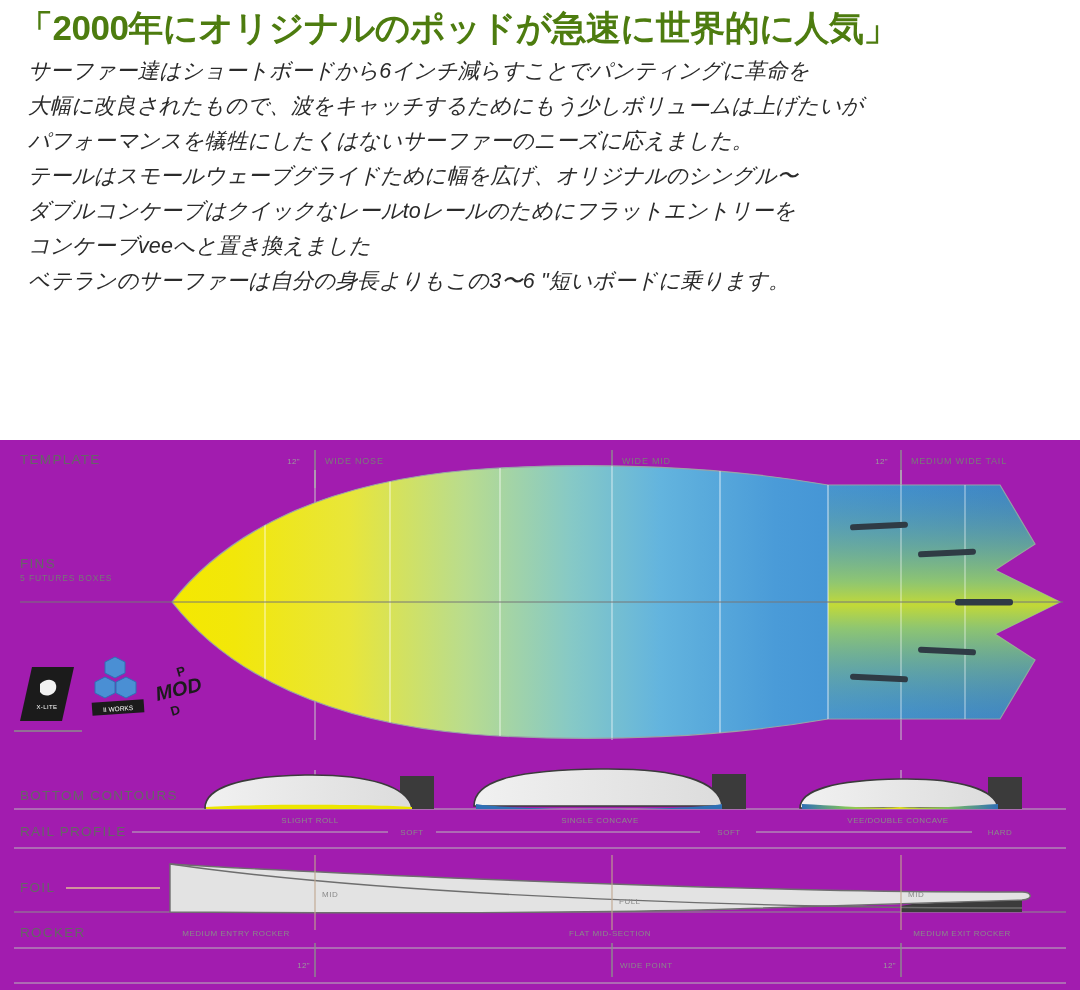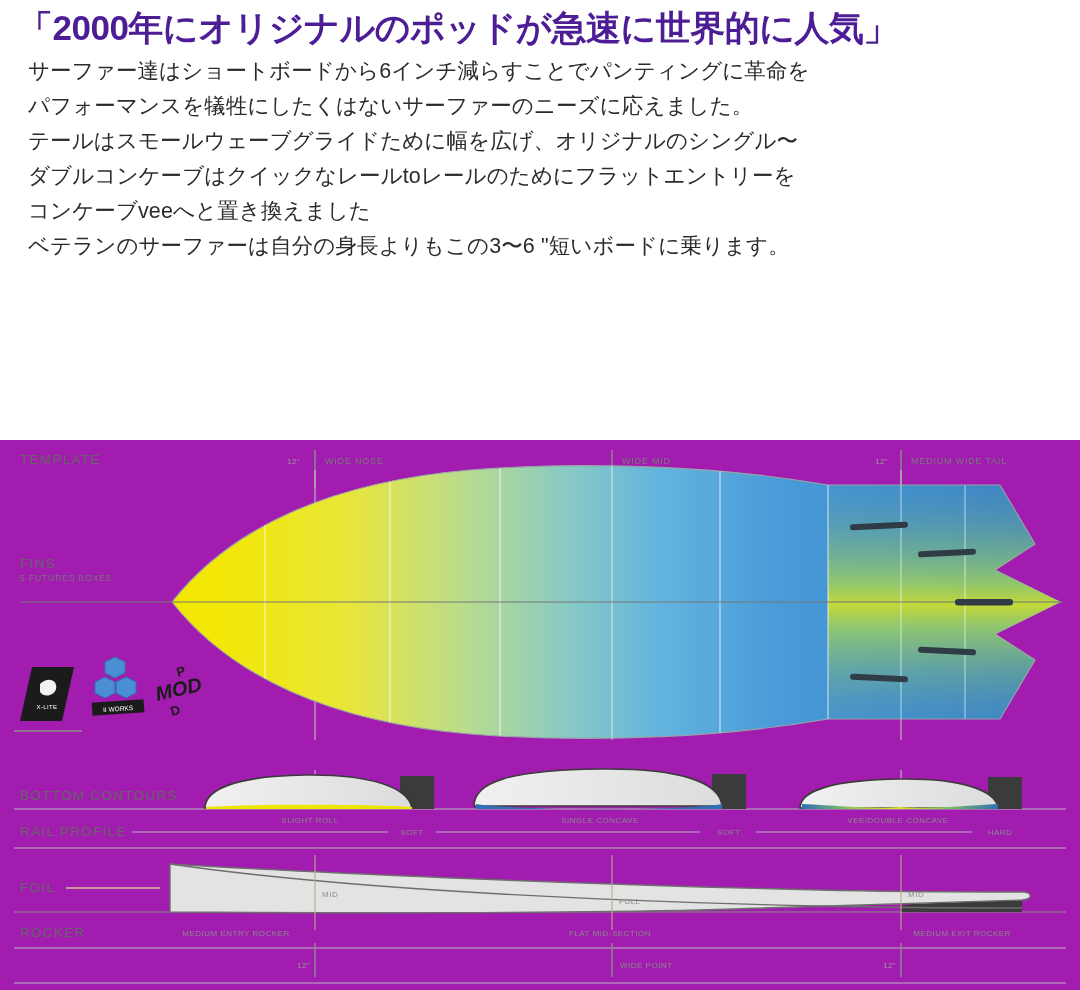--- a/index.html
+++ b/index.html
@@ -7,29 +7,30 @@
     width: 1080px; height: 990px;
     background: #ffffff;
     font-family: "Liberation Sans", sans-serif;
     overflow: hidden;
   }
   #page { position: relative; width: 1080px; height: 990px; background:#fff; }
 
   
   .text-block { position:absolute; left:0; top:0; width:1080px; height:440px; padding: 8px 18px 0 18px; }
   .headline {
-    font-size: 35px; font-weight: bold; color:#4c1d95;
+    font-size: 35px; font-weight: bold; color:#4d7c0f;
     letter-spacing: -0.5px; line-height: 1.15;
     white-space: nowrap;
   }
   .body-copy { margin-top: 6px; }
   .body-line {
     font-size: 21.5px; color:#2b2b2b; line-height: 1.63;
     letter-spacing: 0.1px; white-space: nowrap;
     padding-left: 10px;
+    font-style: italic;
   }
 
   
   .diagram { position:absolute; left:0; top:440px; width:1080px; height:550px; background:#a21caf; }
   .diagram svg { display:block; }
 
   .lbl      { font-family:"Liberation Sans", sans-serif; fill:#6b6b6b; }
   .lbl-big  { font-size: 13.5px; letter-spacing: 1.3px; fill:#666; }
   .lbl-sub  { font-size: 8.5px; letter-spacing: 0.9px; fill:#777; }
   .lbl-sm   { font-size: 9px; letter-spacing: 0.8px; fill:#7a7a7a; }
@@ -44,20 +45,21 @@
 </style>
 </head>
 <body>
 
 <div id="page">
 
   <div class="text-block">
     <div class="headline">「2000年にオリジナルのポッドが急速に世界的に人気」</div>
     <div class="body-copy">
       <div class="body-line">サーファー達はショートボードから6インチ減らすことでパンティングに革命を</div>
+      <div class="body-line">大幅に改良されたもので、波をキャッチするためにもう少しボリュームは上げたいが</div>
       <div class="body-line">パフォーマンスを犠牲にしたくはないサーファーのニーズに応えました。</div>
       <div class="body-line">テールはスモールウェーブグライドために幅を広げ、オリジナルのシングル〜</div>
       <div class="body-line">ダブルコンケーブはクイックなレールtoレールのためにフラットエントリーを</div>
       <div class="body-line">コンケーブveeへと置き換えました</div>
       <div class="body-line">ベテランのサーファーは自分の身長よりもこの3〜6 "短いボードに乗ります。</div>
     </div>
   </div>
 
   <div class="diagram">
   <svg width="1080" height="550" viewBox="0 0 1080 550" xmlns="http://www.w3.org/2000/svg">

